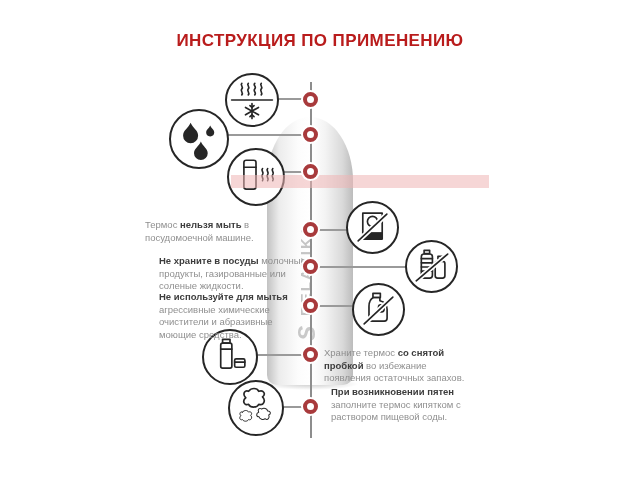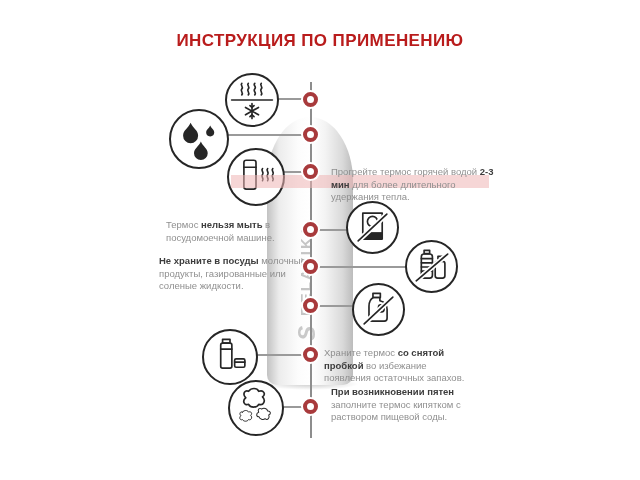--- a/index.html
+++ b/index.html
@@ -80,21 +80,21 @@
   .c7{left:202px;top:329px;width:56px;height:56px;}
   .c8{left:228px;top:380px;width:56px;height:56px;}
   
   .txt{
     position:absolute;font-size:9.5px;line-height:12.5px;color:var(--text-gray);z-index:7;
   }
   .txt .seg-b{font-weight:bold;color:var(--text-dark);}
   .t-r1{left:331px;top:86px;width:152px;}
   .t-r2{left:331px;top:126px;width:158px;}
   .t-r3{left:331px;top:166px;width:164px;}
-  .t-l1{left:166px;top:219px;width:152px;}
+  .t-l1{left:145px;top:219px;width:152px;}
   .t-l2{left:159px;top:255px;width:158px;}
   .t-l3{left:159px;top:291px;width:150px;}
   .t-r4{left:324px;top:347px;width:150px;}
   .t-r5{left:331px;top:386px;width:150px;}
   .ico{stroke:var(--stroke-dark);fill:none;stroke-width:1.8;stroke-linecap:round;stroke-linejoin:round;}
   .ico-fill{fill:var(--stroke-dark);stroke:none;}
   .slash-under{stroke:#fff;stroke-width:5.5;stroke-linecap:round;fill:none;}
 </style>
 </head>
 <body>
@@ -203,23 +203,23 @@
   <div class="circle c8">
     <svg viewBox="0 0 56 56">
       <path class="ico" transform="translate(26,18)" d="M-6,-8 C-3,-12 3,-12 5,-8 C10,-10 13,-5 9,-2 C13,2 10,8 5,6 C3,10 -4,10 -6,6 C-11,8 -13,2 -9,-1 C-13,-5 -10,-10 -6,-8 Z"></path>
       <path class="ico" stroke-width="2.6" transform="translate(17,37) scale(0.58)" d="M-6,-8 C-3,-12 3,-12 5,-8 C10,-10 13,-5 9,-2 C13,2 10,8 5,6 C3,10 -4,10 -6,6 C-11,8 -13,2 -9,-1 C-13,-5 -10,-10 -6,-8 Z"></path>
       <path class="ico" stroke-width="2.6" transform="translate(36,35) scale(0.62) rotate(18)" d="M-6,-8 C-3,-12 3,-12 5,-8 C10,-10 13,-5 9,-2 C13,2 10,8 5,6 C3,10 -4,10 -6,6 C-11,8 -13,2 -9,-1 C-13,-5 -10,-10 -6,-8 Z"></path>
     </svg>
   </div>
 
   <div class="band"></div>
 
-  <div class="txt t-r3"><span>Прогрейте термос горячей водой </span><span class="seg-b">2-3 мин</span><span> для более длительного удержания тепла.</span></div>
   <div class="txt t-l1"><span>Термос </span><span class="seg-b">нельзя мыть</span><span> в посудомоечной машине.</span></div>
   <div class="txt t-l2"><span class="seg-b">Не храните в посуды</span><span> молочные продукты, газированные или соленые жидкости.</span></div>
+  <div class="txt t-l3"><span class="seg-b">Не используйте для мытья</span><span> агрессивные химические очистители и абразивные моющие средства.</span></div>
   <div class="txt t-r4"><span>Храните термос </span><span class="seg-b">со снятой пробкой</span><span> во избежание появления остаточных запахов.</span></div>
   <div class="txt t-r5"><span class="seg-b">При возникновении пятен</span><span> заполните термос кипятком с раствором пищевой соды.</span></div>
 
   <div class="dot d1"></div>
   <div class="dot d2"></div>
   <div class="dot d3"></div>
   <div class="dot d4"></div>
   <div class="dot d5"></div>
   <div class="dot d6"></div>
   <div class="dot d7"></div>

